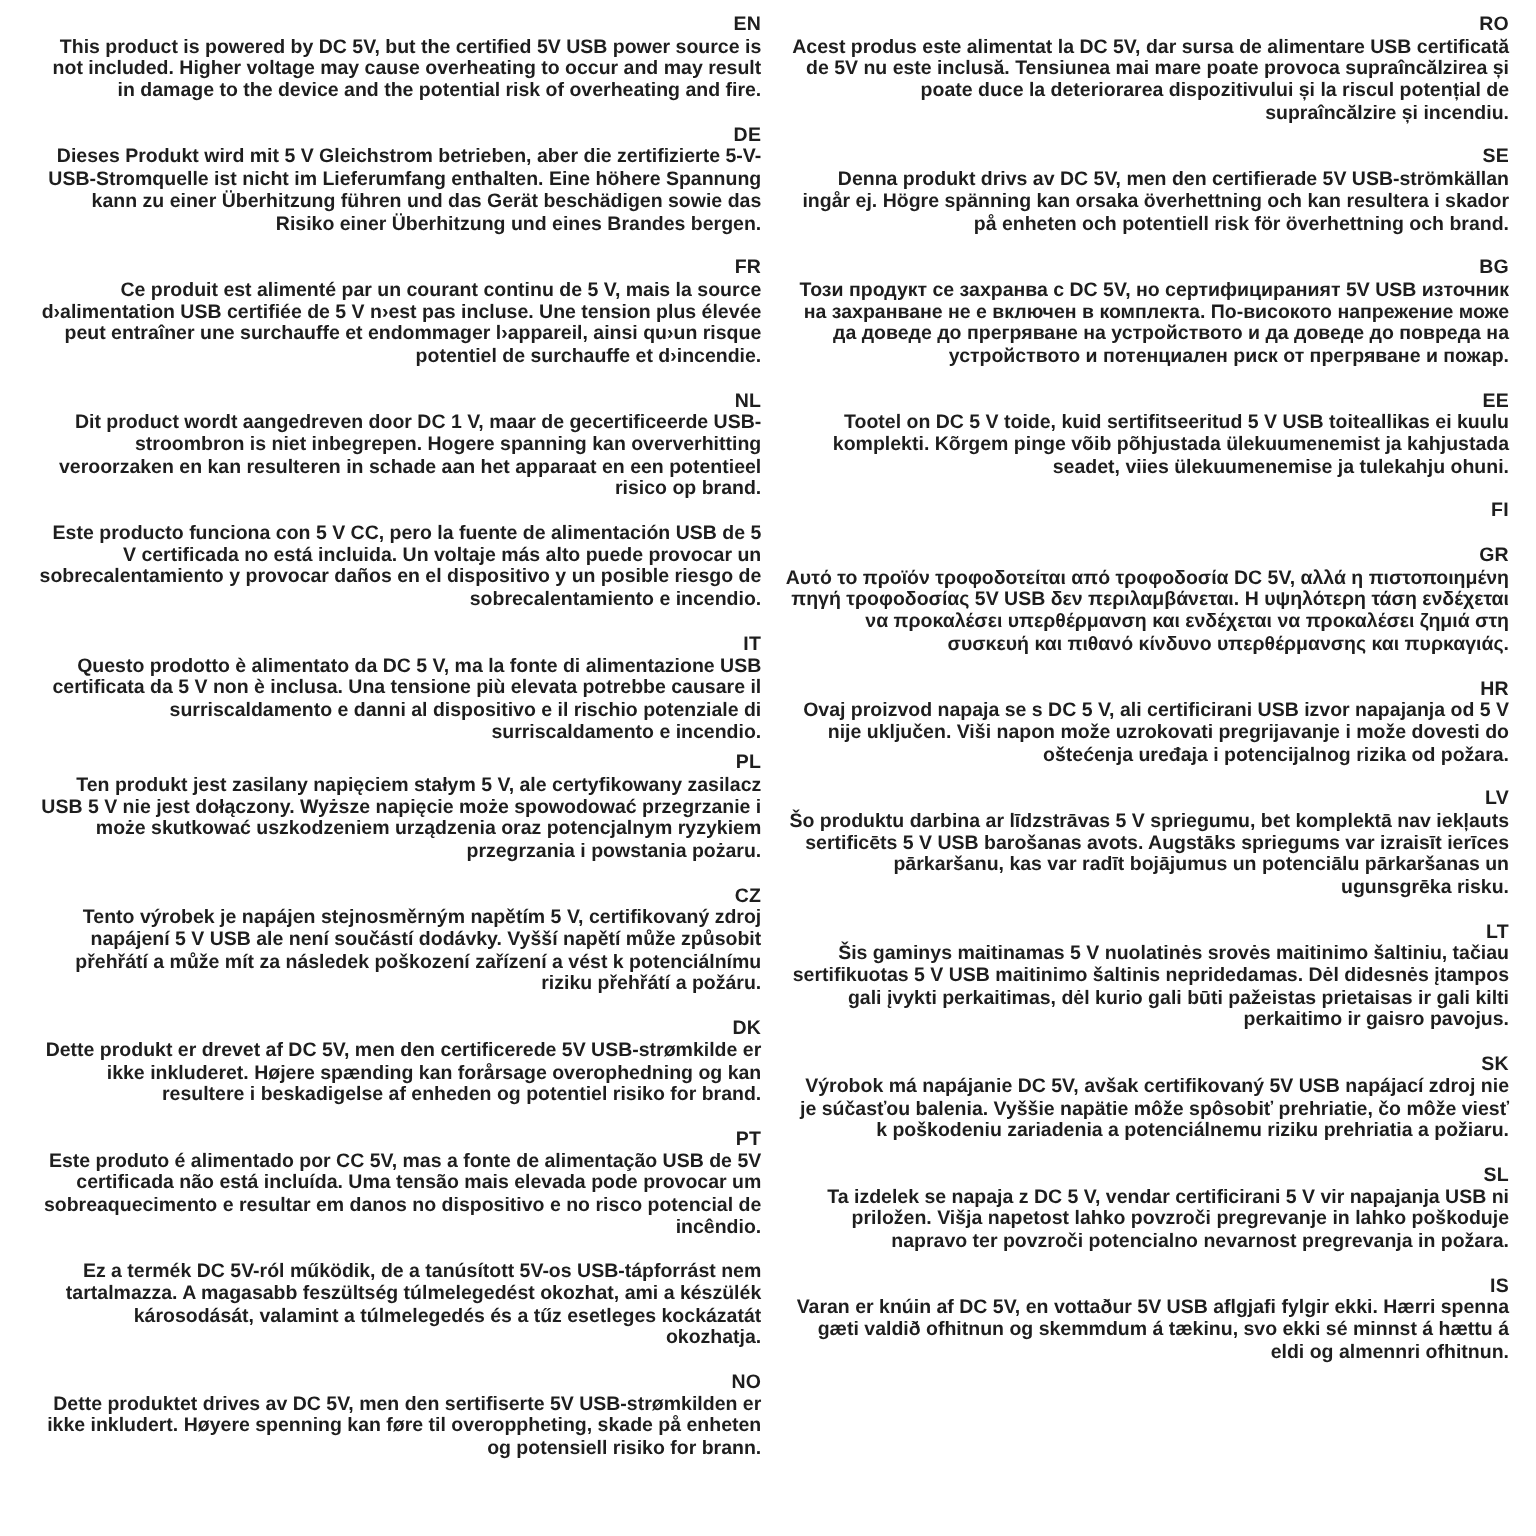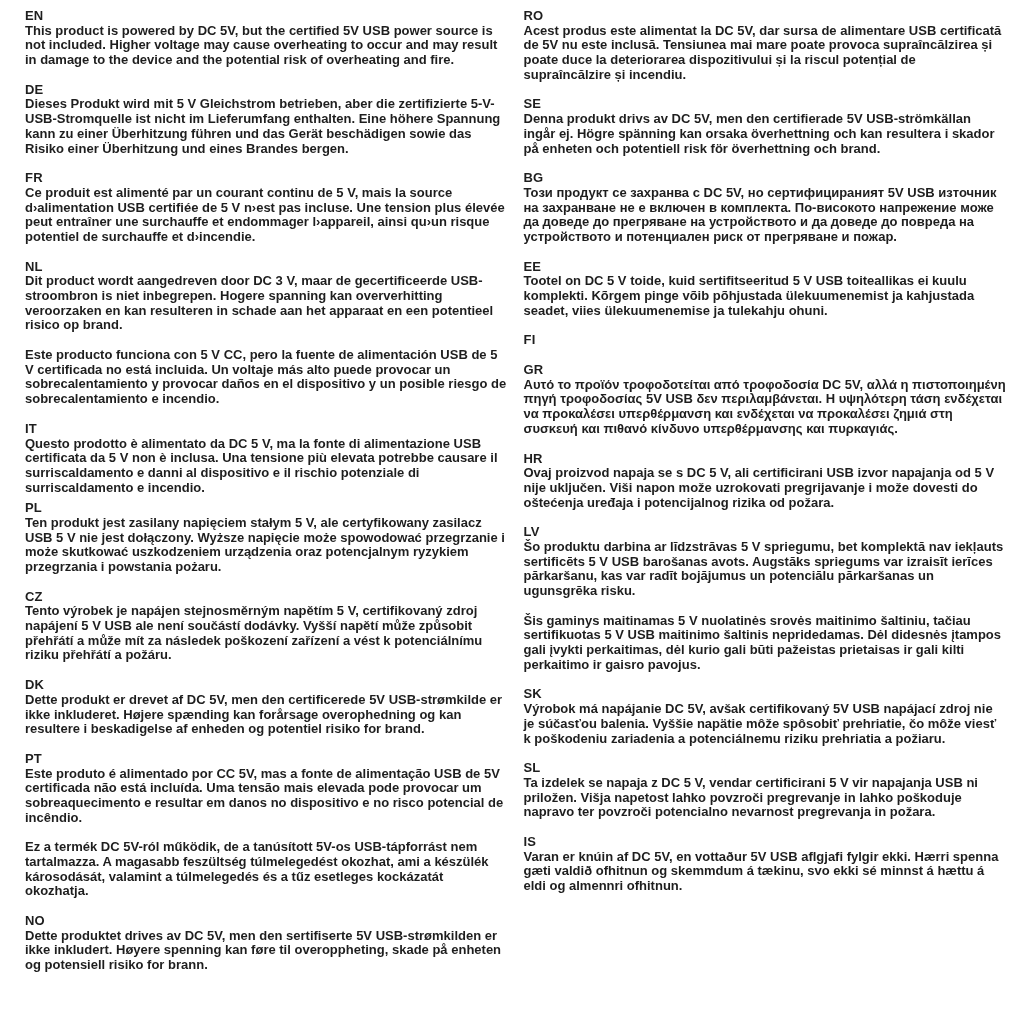--- a/index.html
+++ b/index.html
@@ -18,20 +18,21 @@
     color: #1e1e1e;
   }
   .columns {
     display: grid;
     grid-template-columns: 1fr 1fr;
     column-gap: 16px;
   }
   .lang-section {
     margin-bottom: 15px;
     break-inside: avoid;
+    text-align: right;
   }
   .code {
     font-size: 13px;
     font-weight: 700;
     line-height: 1.13;
     margin: 0;
     letter-spacing: 0.2px;
   }
   .text {
     font-size: 13px;
@@ -54,21 +55,21 @@
       <section class="lang-section">
         <h2 class="code">DE</h2>
         <p class="text">Dieses Produkt wird mit 5 V Gleichstrom betrieben, aber die zertifizierte 5-V-USB-Stromquelle ist nicht im Lieferumfang enthalten. Eine höhere Spannung kann zu einer Überhitzung führen und das Gerät beschädigen sowie das Risiko einer Überhitzung und eines Brandes bergen.</p>
       </section>
       <section class="lang-section">
         <h2 class="code">FR</h2>
         <p class="text">Ce produit est alimenté par un courant continu de 5 V, mais la source d›alimentation USB certifiée de 5 V n›est pas incluse. Une tension plus élevée peut entraîner une surchauffe et endommager l›appareil, ainsi qu›un risque potentiel de surchauffe et d›incendie.</p>
       </section>
       <section class="lang-section">
         <h2 class="code">NL</h2>
-        <p class="text">Dit product wordt aangedreven door DC 3 V, maar de gecertificeerde USB-stroombron is niet inbegrepen. Hogere spanning kan oververhitting veroorzaken en kan resulteren in schade aan het apparaat en een potentieel risico op brand.</p>
+        <p class="text">Dit product wordt aangedreven door DC 1 V, maar de gecertificeerde USB-stroombron is niet inbegrepen. Hogere spanning kan oververhitting veroorzaken en kan resulteren in schade aan het apparaat en een potentieel risico op brand.</p>
       </section>
       <section class="lang-section">
         <p class="text">Este producto funciona con 5 V CC, pero la fuente de alimentación USB de 5 V certificada no está incluida. Un voltaje más alto puede provocar un sobrecalentamiento y provocar daños en el dispositivo y un posible riesgo de sobrecalentamiento e incendio.</p>
       </section>
       <section class="lang-section" style="margin-bottom:6px;">
         <h2 class="code">IT</h2>
         <p class="text">Questo prodotto è alimentato da DC 5 V, ma la fonte di alimentazione USB certificata da 5 V non è inclusa. Una tensione più elevata potrebbe causare il surriscaldamento e danni al dispositivo e il rischio potenziale di surriscaldamento e incendio.</p>
       </section>
       <section class="lang-section">
         <h2 class="code">PL</h2>
@@ -121,20 +122,21 @@
       </section>
       <section class="lang-section">
         <h2 class="code">HR</h2>
         <p class="text">Ovaj proizvod napaja se s DC 5 V, ali certificirani USB izvor napajanja od 5 V nije uključen. Viši napon može uzrokovati pregrijavanje i može dovesti do oštećenja uređaja i potencijalnog rizika od požara.</p>
       </section>
       <section class="lang-section">
         <h2 class="code">LV</h2>
         <p class="text">Šo produktu darbina ar līdzstrāvas 5 V spriegumu, bet komplektā nav iekļauts sertificēts 5 V USB barošanas avots. Augstāks spriegums var izraisīt ierīces pārkaršanu, kas var radīt bojājumus un potenciālu pārkaršanas un ugunsgrēka risku.</p>
       </section>
       <section class="lang-section">
+        <h2 class="code">LT</h2>
         <p class="text">Šis gaminys maitinamas 5 V nuolatinės srovės maitinimo šaltiniu, tačiau sertifikuotas 5 V USB maitinimo šaltinis nepridedamas. Dėl didesnės įtampos gali įvykti perkaitimas, dėl kurio gali būti pažeistas prietaisas ir gali kilti perkaitimo ir gaisro pavojus.</p>
       </section>
       <section class="lang-section">
         <h2 class="code">SK</h2>
         <p class="text">Výrobok má napájanie DC 5V, avšak certifikovaný 5V USB napájací zdroj nie je súčasťou balenia. Vyššie napätie môže spôsobiť prehriatie, čo môže viesť k poškodeniu zariadenia a potenciálnemu riziku prehriatia a požiaru.</p>
       </section>
       <section class="lang-section">
         <h2 class="code">SL</h2>
         <p class="text">Ta izdelek se napaja z DC 5 V, vendar certificirani 5 V vir napajanja USB ni priložen. Višja napetost lahko povzroči pregrevanje in lahko poškoduje napravo ter povzroči potencialno nevarnost pregrevanja in požara.</p>
       </section>

